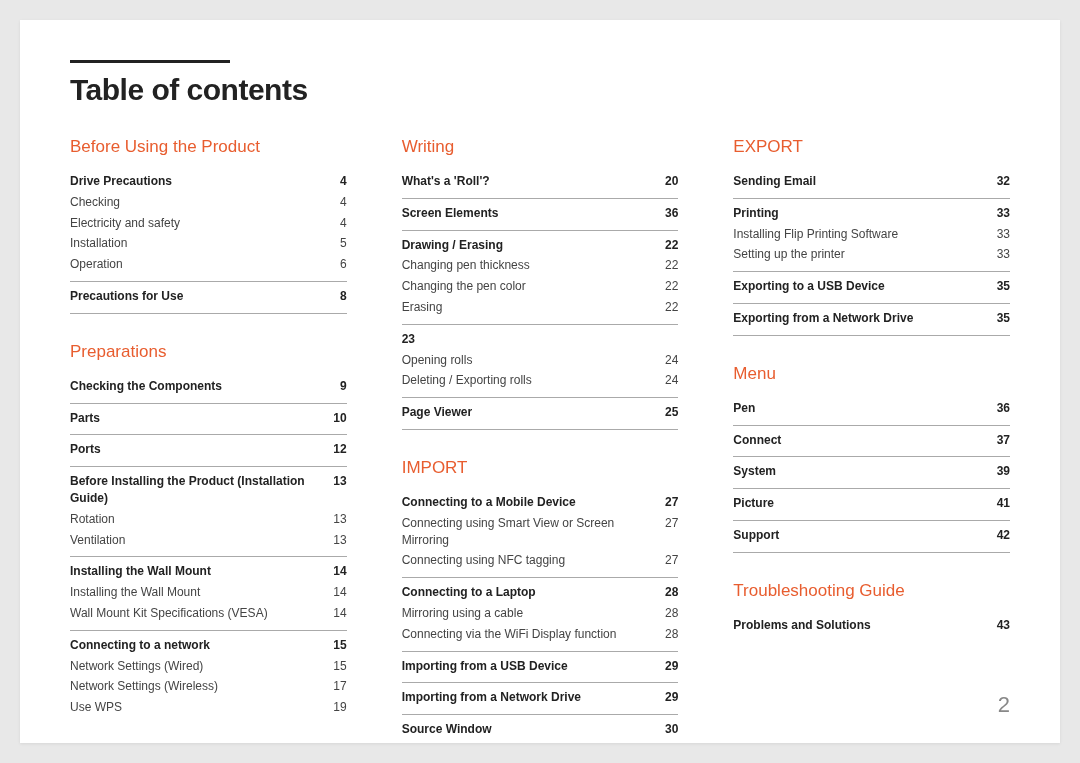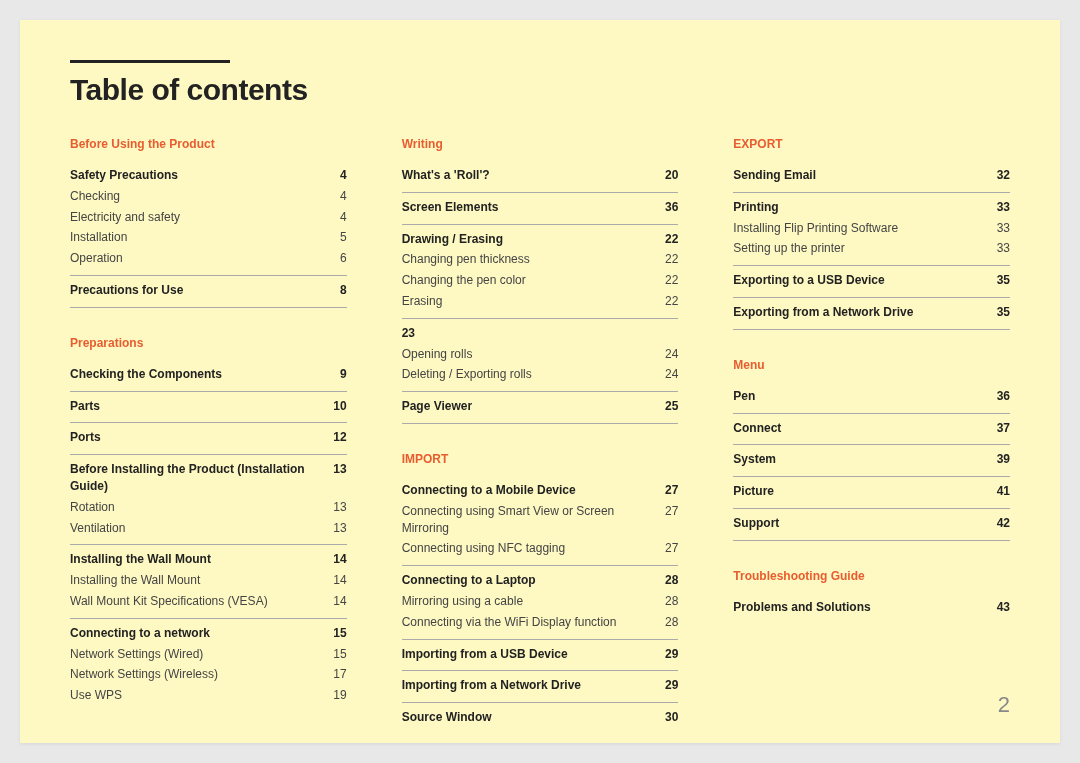--- a/index.html
+++ b/index.html
@@ -6,21 +6,21 @@
   body {
     background: #e8e8e8;
     font-family: Arial, Helvetica, sans-serif;
     display: flex;
     justify-content: center;
     align-items: center;
     min-height: 763px;
     width: 1080px;
   }
   .page {
-    background: #fef9c3;
+    background: #ffffff;
     width: 1040px;
     height: 723px;
     padding: 40px 50px 20px 50px;
     position: relative;
     box-shadow: 0 1px 3px rgba(0,0,0,0.08);
   }
   .rule {
     width: 160px;
     height: 3px;
     background: #222;
@@ -39,22 +39,22 @@
   }
   .col {
     flex: 1;
     min-width: 0;
   }
   .section {
     margin-bottom: 28px;
   }
   .section-title {
     color: #e85d2f;
-    font-size: 12px;
-    font-weight: 700;
+    font-size: 17px;
+    font-weight: 400;
     margin-bottom: 10px;
   }
   .entry {
     display: flex;
     justify-content: space-between;
     align-items: flex-start;
     font-size: 12px;
     color: #222;
     padding: 2px 0;
     line-height: 1.4;
@@ -81,21 +81,21 @@
 
 <div class="page">
   <div class="rule"></div>
   <h1 class="title">Table of contents</h1>
   <div class="columns">
       <div class="col">
         <div class="section">
           <div class="section-title">Before Using the Product</div>
           <div class="group-wrap">
             <div class="entry bold">
-              <span class="label">Safety Precautions</span>
+              <span class="label">Drive Precautions</span>
               <span class="pg">4</span>
             </div>
             <div class="entry sub">
               <span class="label">Checking</span>
               <span class="pg">4</span>
             </div>
             <div class="entry sub">
               <span class="label">Electricity and safety</span>
               <span class="pg">4</span>
             </div>

